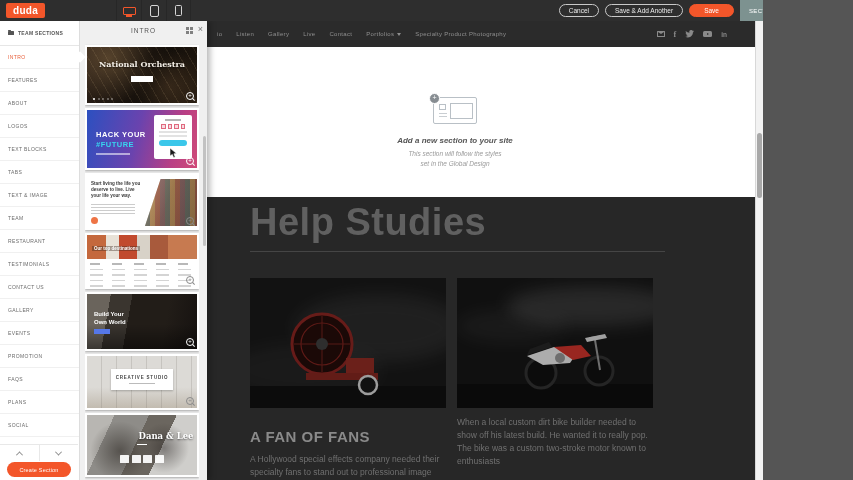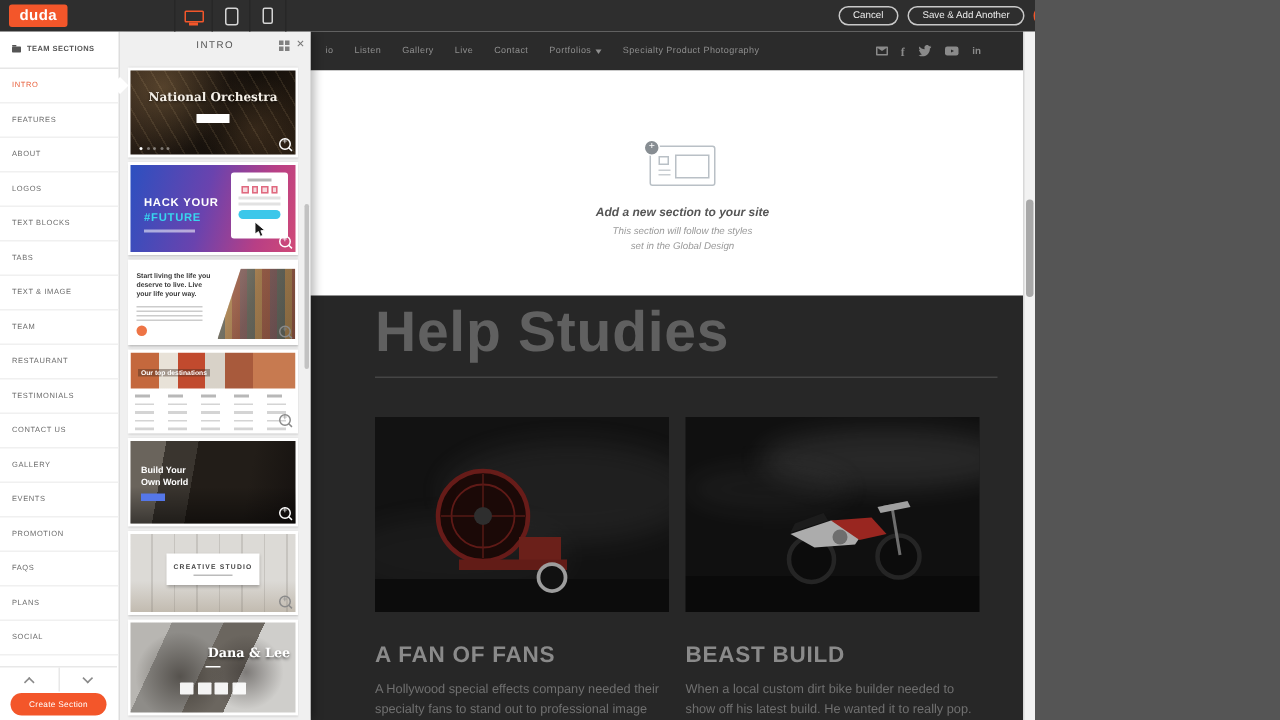--- a/index.html
+++ b/index.html
@@ -1,18 +1,18 @@
 <!DOCTYPE html>
 <html><head>
 <meta charset="utf-8">
 <style>
   * { margin:0; padding:0; box-sizing:border-box; }
   html,body { background:#555; }
   .stage {
-    position:relative; width:690px; height:480px; overflow:hidden;
+    position:relative; width:763px; height:480px; overflow:hidden;
     background:#fff; font-family:"Liberation Sans", sans-serif;
   }
 
   
   .topbar { position:absolute; left:0; top:0; width:853px; height:21px; background:#2e2e2e; z-index:60; display:flex; align-items:center; }
   .logo { margin-left:6px; background:#f3562a; color:#fff; font-weight:bold; font-size:10px; line-height:15px; padding:0 7px; border-radius:2px; letter-spacing:.3px; }
   .devices { position:absolute; left:116px; top:0; height:21px; display:flex; }
   .device { width:25px; height:21px; display:flex; align-items:center; justify-content:center; border-left:1px solid #272727; }
   .device:last-child { border-right:1px solid #272727; }
   .icon-desktop { position:relative; width:13px; height:8px; border:1px solid #f3562a; border-radius:1px; }
@@ -447,21 +447,20 @@
               <polygon points="70,78 97,69 122,72 113,85 86,87" fill="#d8d8d8"></polygon>
               <polygon points="97,69 124,67 134,78 116,82" fill="#c03028"></polygon>
               <polygon points="70,77 95,69 92,64 73,71" fill="#242424"></polygon>
               <line x1="138" y1="62" x2="143" y2="92" stroke="#8a8a8a" stroke-width="2"></line>
               <line x1="132" y1="60" x2="144" y2="58" stroke="#9a9a9a" stroke-width="1.6"></line>
               <polygon points="128,60 148,56 150,60 130,64" fill="#c9c9c9"></polygon>
               <circle cx="103" cy="80" r="5" fill="#8a8a8a"></circle>
               <rect width="196" height="130" fill="#000" opacity="0.2"></rect>
             </svg>
           </div>
-          <h2 class="card-title">BEAST BUILD</h2>
           <p class="card-body">When a local custom dirt bike builder needed to show off his latest build. He wanted it to really pop. The bike was a custom two-stroke motor known to enthusiasts</p>
         </article>
 
       </div>
     </div>
   </main>
 
   <div class="main-sb">
     <div class="main-sb-thumb"></div>
   </div>

